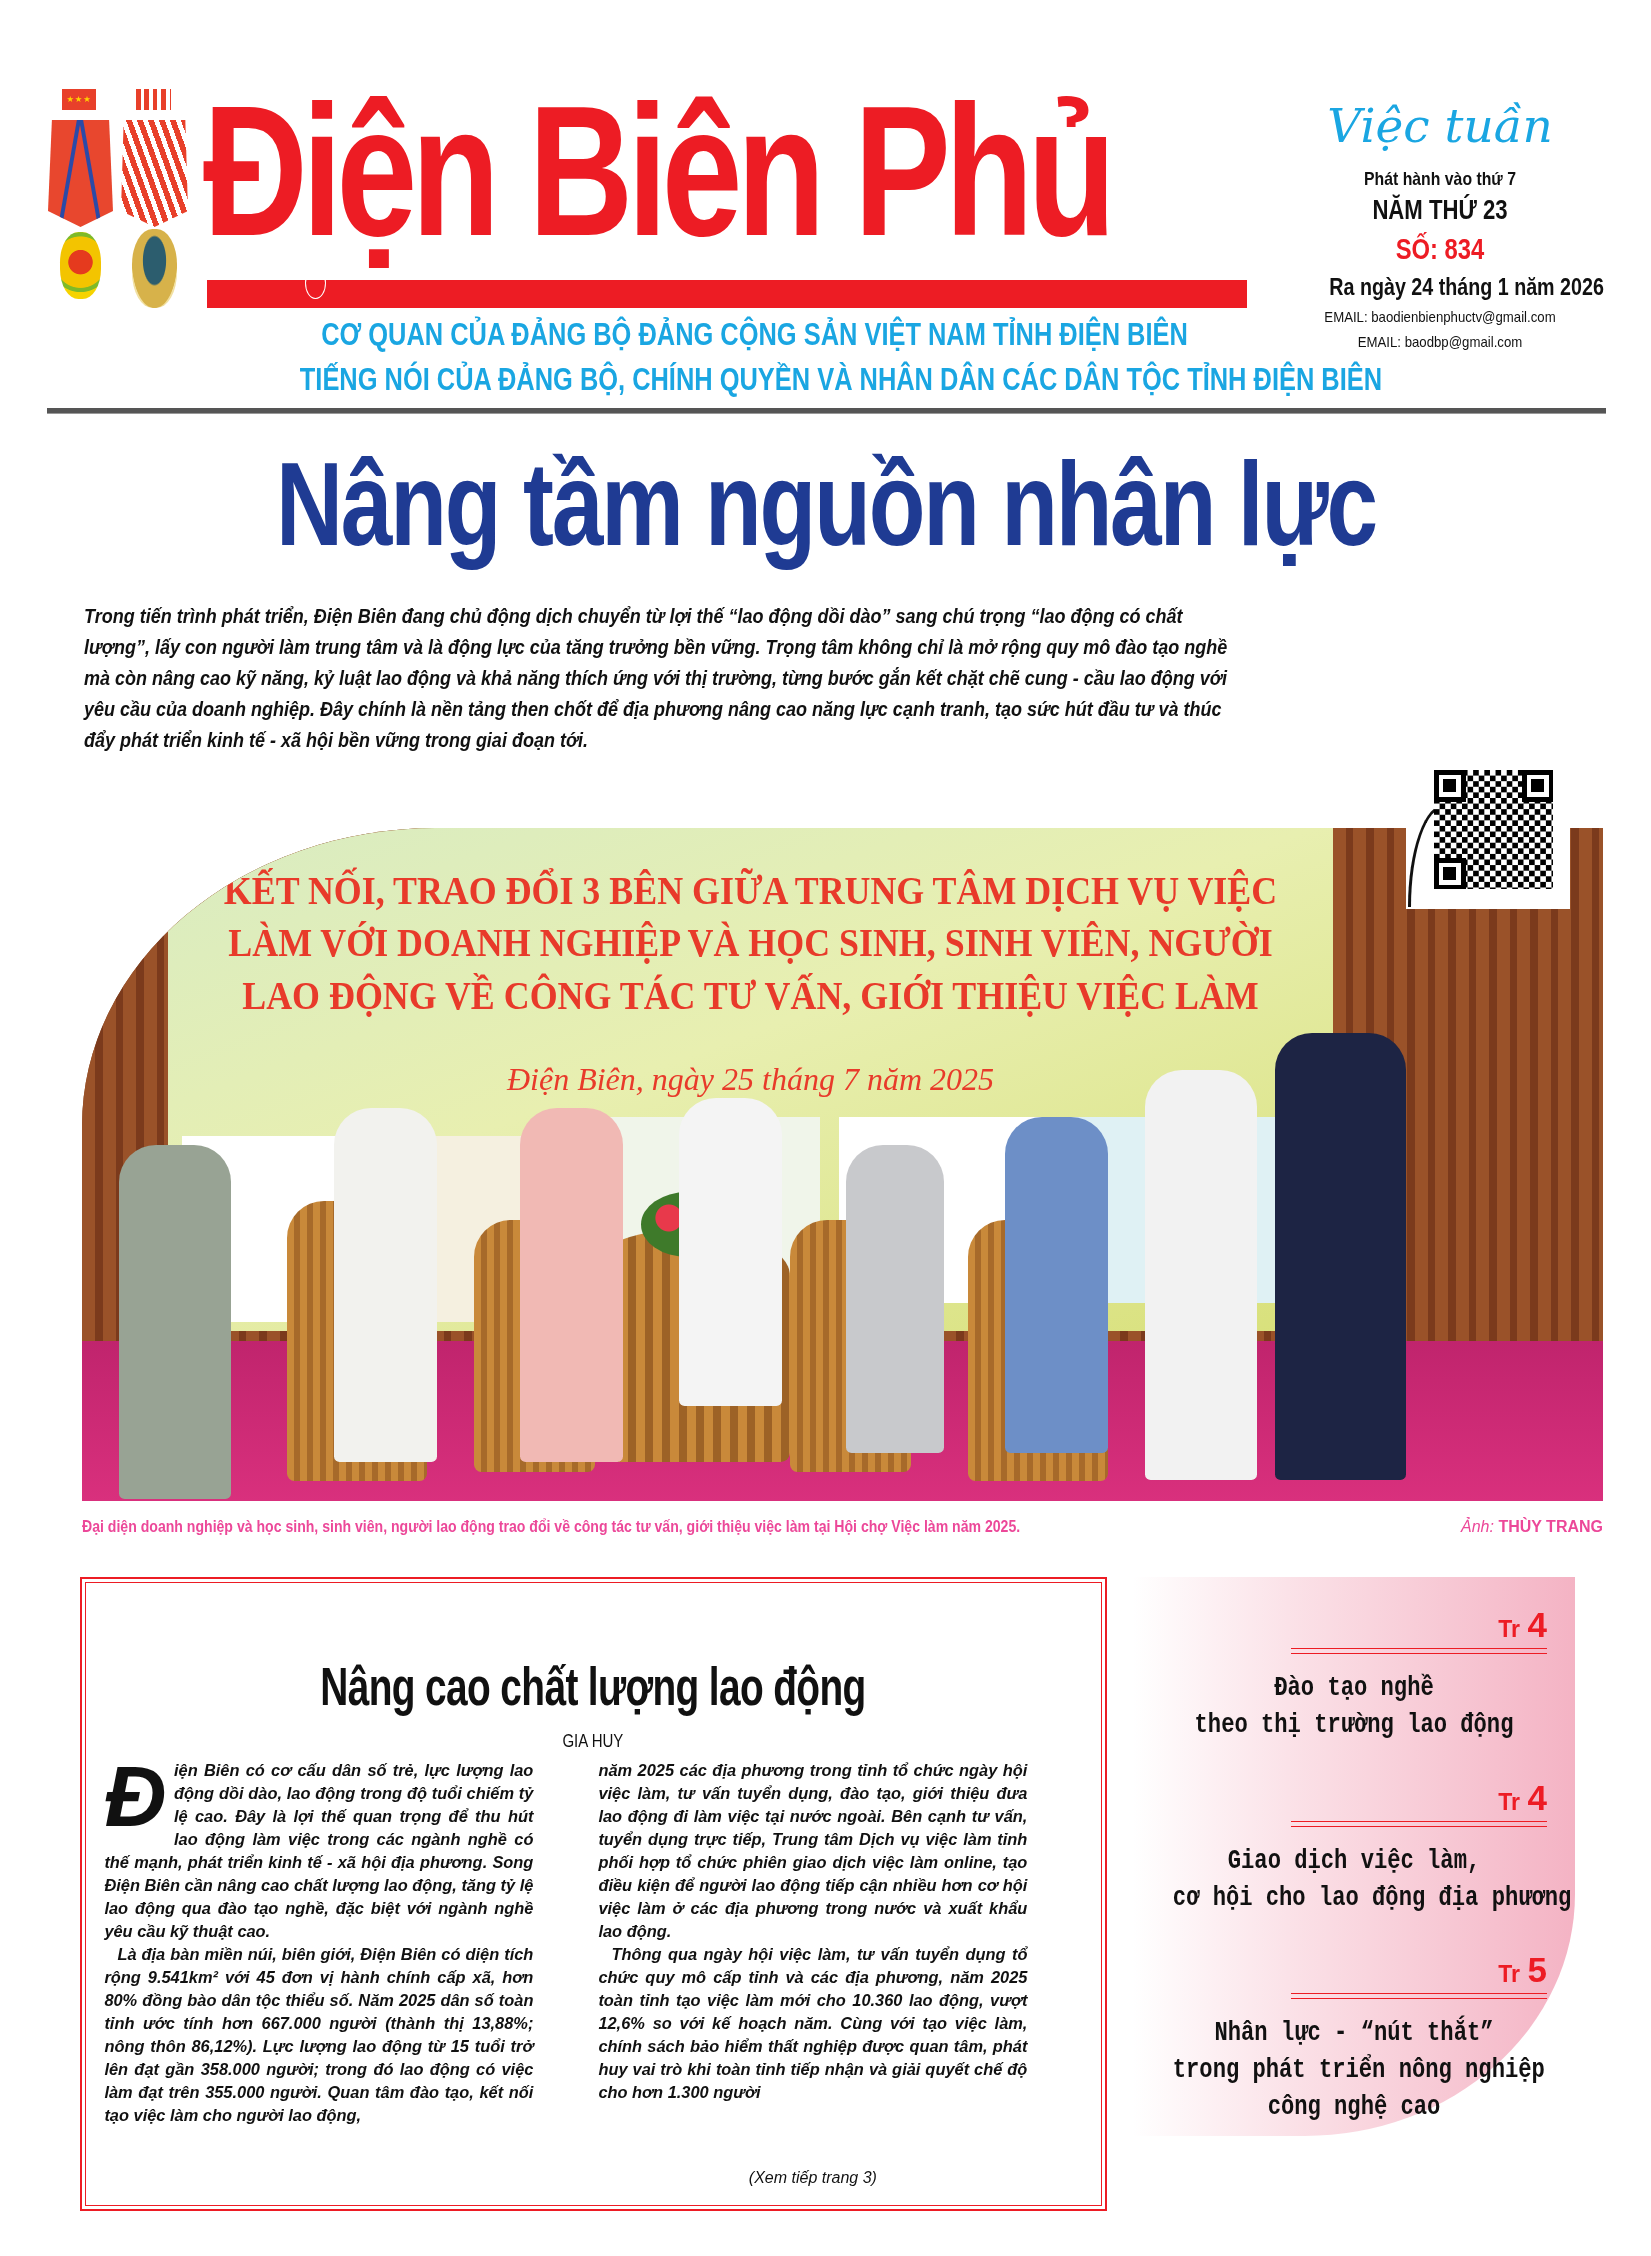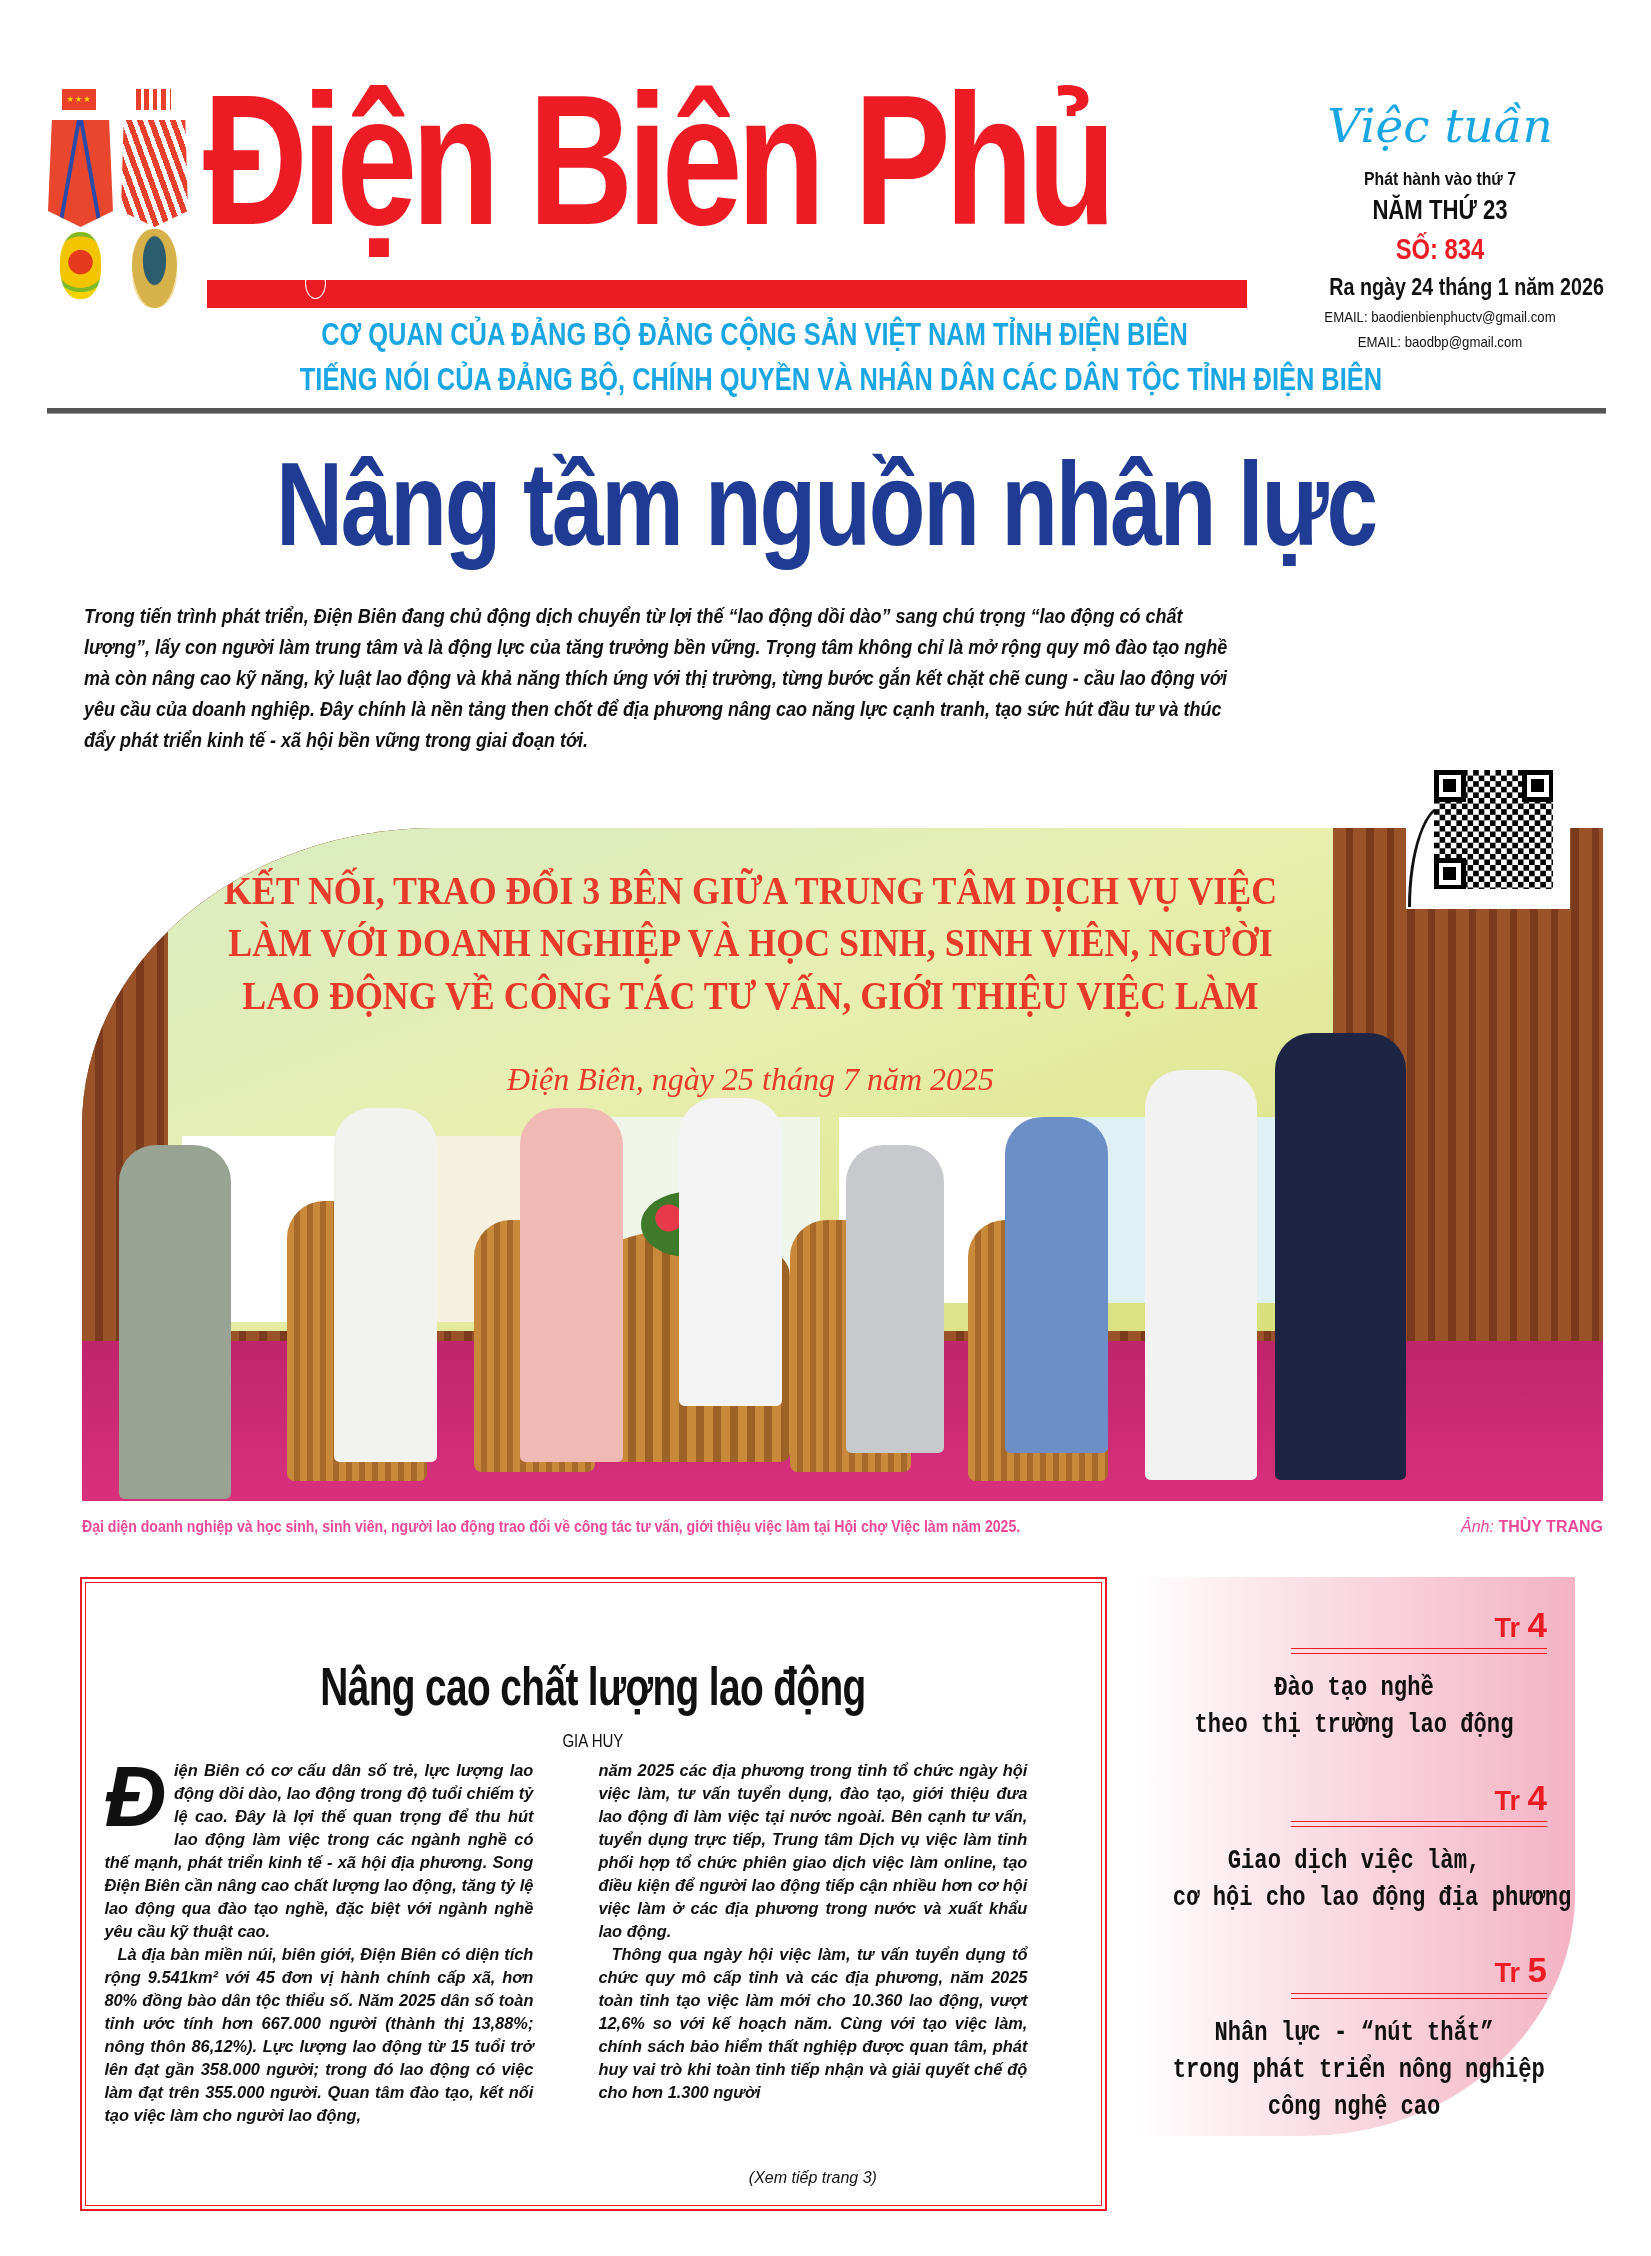--- a/index.html
+++ b/index.html
@@ -18,21 +18,21 @@
     #medal1 .ribbon { left: 0; top: 31px; width: 65px; height: 107px; background: #e8472e; clip-path: polygon(6% 0, 94% 0, 100% 85%, 50% 100%, 0 85%); }
     #medal1 .ribbon::before { content: ""; position: absolute; left: 18.6px; top: 0; width: 3.7px; height: 112px; background: #2a4aa8; transform: skewX(-10deg); }
     #medal1 .ribbon::after { content: ""; position: absolute; left: 41px; top: 0; width: 3.7px; height: 112px; background: #2a4aa8; transform: skewX(10deg); }
     #medal1 .badge { left: 12px; top: 143px; width: 41px; height: 67px; background: radial-gradient(circle at 50% 45%, #e53a1e 0 28%, #f3c400 30% 60%, #7eba28 62% 70%, #f6d300 72%); border-radius: 45%; }
 
     #medal2 { left: 121px; top: 89px; width: 70px; height: 224px; }
     #medal2 .bar { left: 15px; width: 35px; background: repeating-linear-gradient(90deg, #e8402a 0 4.7px, #fff 4.7px 8.4px); }
     #medal2 .ribbon { left: 0; top: 31px; width: 67px; height: 107px; background: repeating-linear-gradient(70deg, #e8402a 0 5.6px, #ffffff 5.6px 10.3px); clip-path: polygon(4% 0, 96% 0, 100% 85%, 50% 100%, 0 85%); }
     #medal2 .badge { left: 11.2px; top: 140px; width: 45px; height: 79px; background: radial-gradient(ellipse at 50% 40%, #2c5d6e 0 35%, #d7b24a 38% 70%, #f1e0a2 72%); border-radius: 45%; }
 
-    .masthead-title { position: absolute; left: 203px; top: 67px; width: 1049px; height: 196px; }
+    .masthead-title { position: absolute; left: 203px; top: 78px; width: 1049px; height: 196px; }
     .masthead-title .word { position: absolute; left: 0; top: 0; width: 1049px; font-family: "Liberation Sans", sans-serif; font-weight: 700; font-size: 186px; line-height: 186px; color: #ed1c24; letter-spacing: -7.5px; transform: scaleX(0.78); transform-origin: left top; white-space: nowrap; }
     .masthead-bar { position: absolute; left: 207px; top: 280px; width: 1040px; height: 28px; background: #ed1c24; }
     .masthead-bar .ring { position: absolute; left: 98px; top: -13px; width: 20.5px; height: 32px; border: 1.9px solid #fff; border-radius: 50%; }
 
     .tagline { position: absolute; left: 200px; width: 1109px; text-align: center; color: #1aa6e2; font-weight: 700; font-size: 31px; white-space: nowrap; transform: scaleX(0.82); transform-origin: center top; }
     #tagline1 { top: 317px; }
     #tagline2 { top: 362px; }
 
     .edition { position: absolute; left: 1305px; top: 93px; width: 270px; text-align: center; }
     .cuoi-tuan { font-family: "DejaVu Serif", serif; font-style: italic; color: #1aa6e2; font-size: 47px; line-height: 65px; }
@@ -98,21 +98,21 @@
     .col p.first { text-indent: 0; }
     #col-left { left: 0; }
     #col-right { left: 494px; }
     .dropcap { float: left; font-size: 86px; line-height: 71px; font-weight: 900; font-style: italic; margin-right: 7.5px; margin-top: 1.9px; }
     .see-more { position: absolute; left: 494px; top: 410px; width: 429px; text-align: center; font-style: italic; font-weight: 400; font-size: 16px; }
 
     
     .teaser-panel { position: absolute; left: 1133px; top: 1577px; width: 442px; height: 559px; background: linear-gradient(90deg, #ffffff 0%, #fbe2e8 35%, #f4b3c4 100%); border-bottom-right-radius: 270px 242px; }
     .teaser { position: absolute; left: 0; width: 442px; }
     .teaser .pg { position: absolute; right: 28px; top: 0; color: #ed1c24; font-weight: 700; white-space: nowrap; }
-    .teaser .pg .tr { font-size: 27px; }
+    .teaser .pg .tr { font-size: 23px; }
     .teaser .pg .num { font-size: 35px; margin-left: 7.5px; }
     .teaser .rule { position: absolute; left: 158px; top: 43px; width: 256px; height: 5.6px; border-top: 1.9px solid #ed1c24; border-bottom: 1.9px solid #ed1c24; }
     .teaser .t-title { position: absolute; left: 0; top: 65px; width: 442px; text-align: center; font-weight: 700; font-size: 27px; line-height: 37px; color: #111; font-family: Liberation Mono, monospace; }
     .teaser .t-title span { display: block; transform: scaleX(0.82); white-space: nowrap; }
     #teaser-0 { top: 28px; }
     #teaser-1 { top: 201px; }
     #teaser-2 { top: 373px; }
   </style>
 </head>
 <body>

